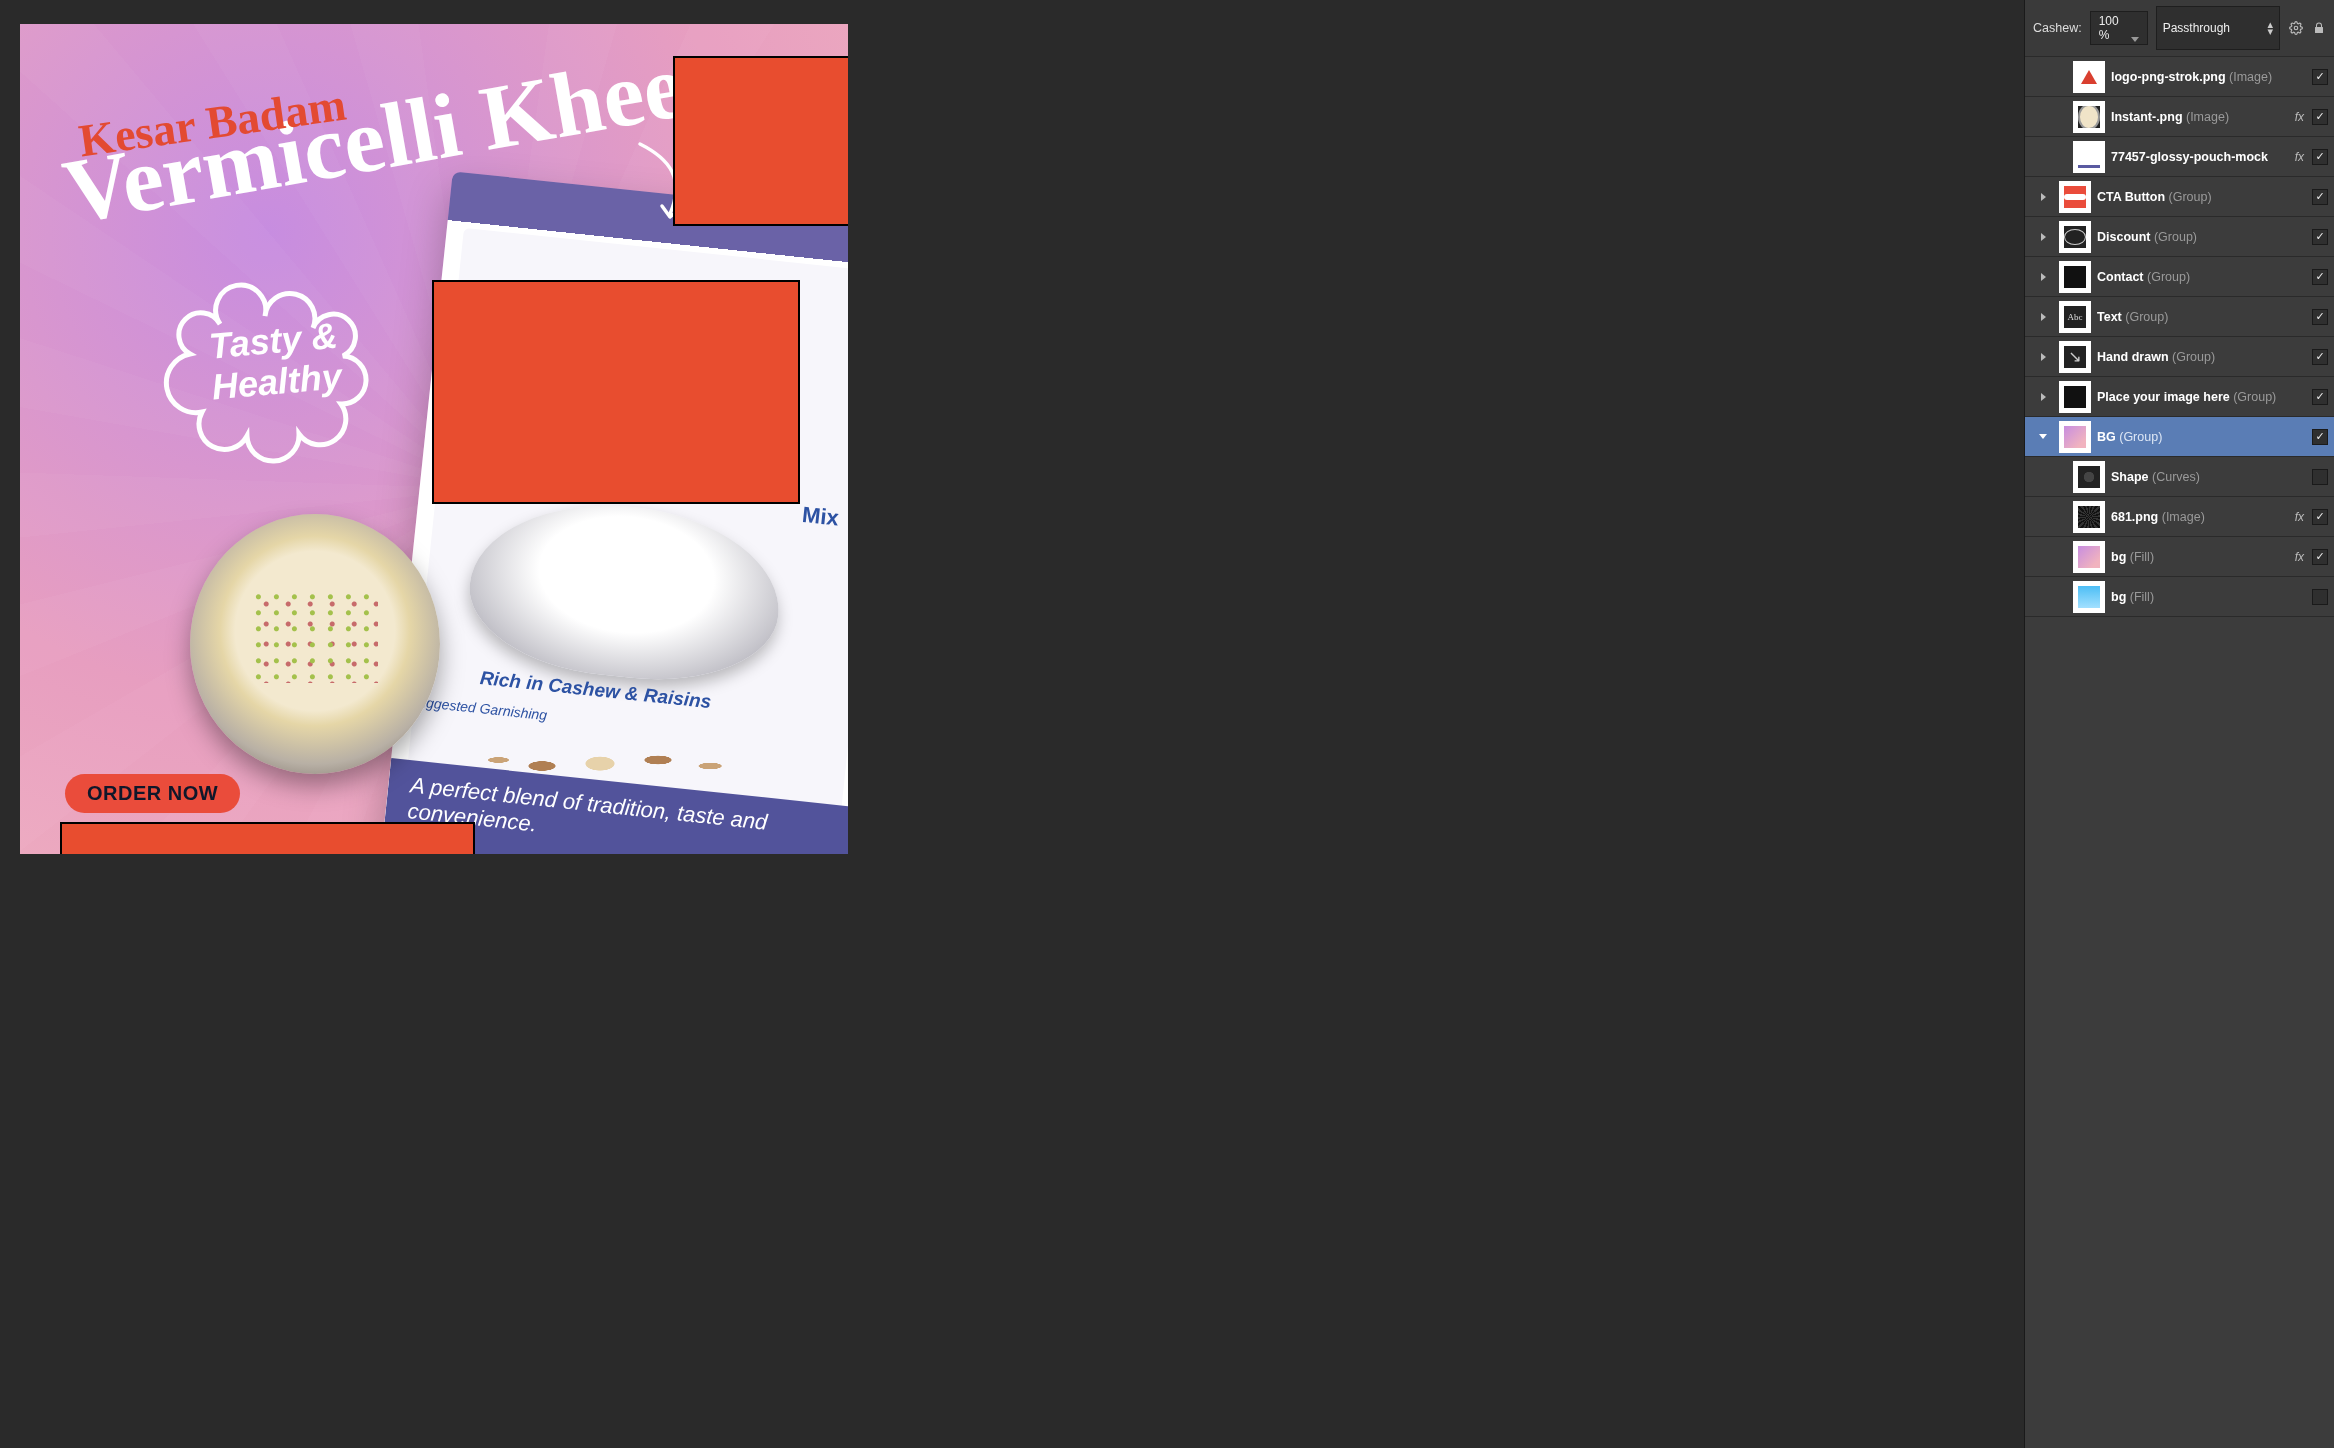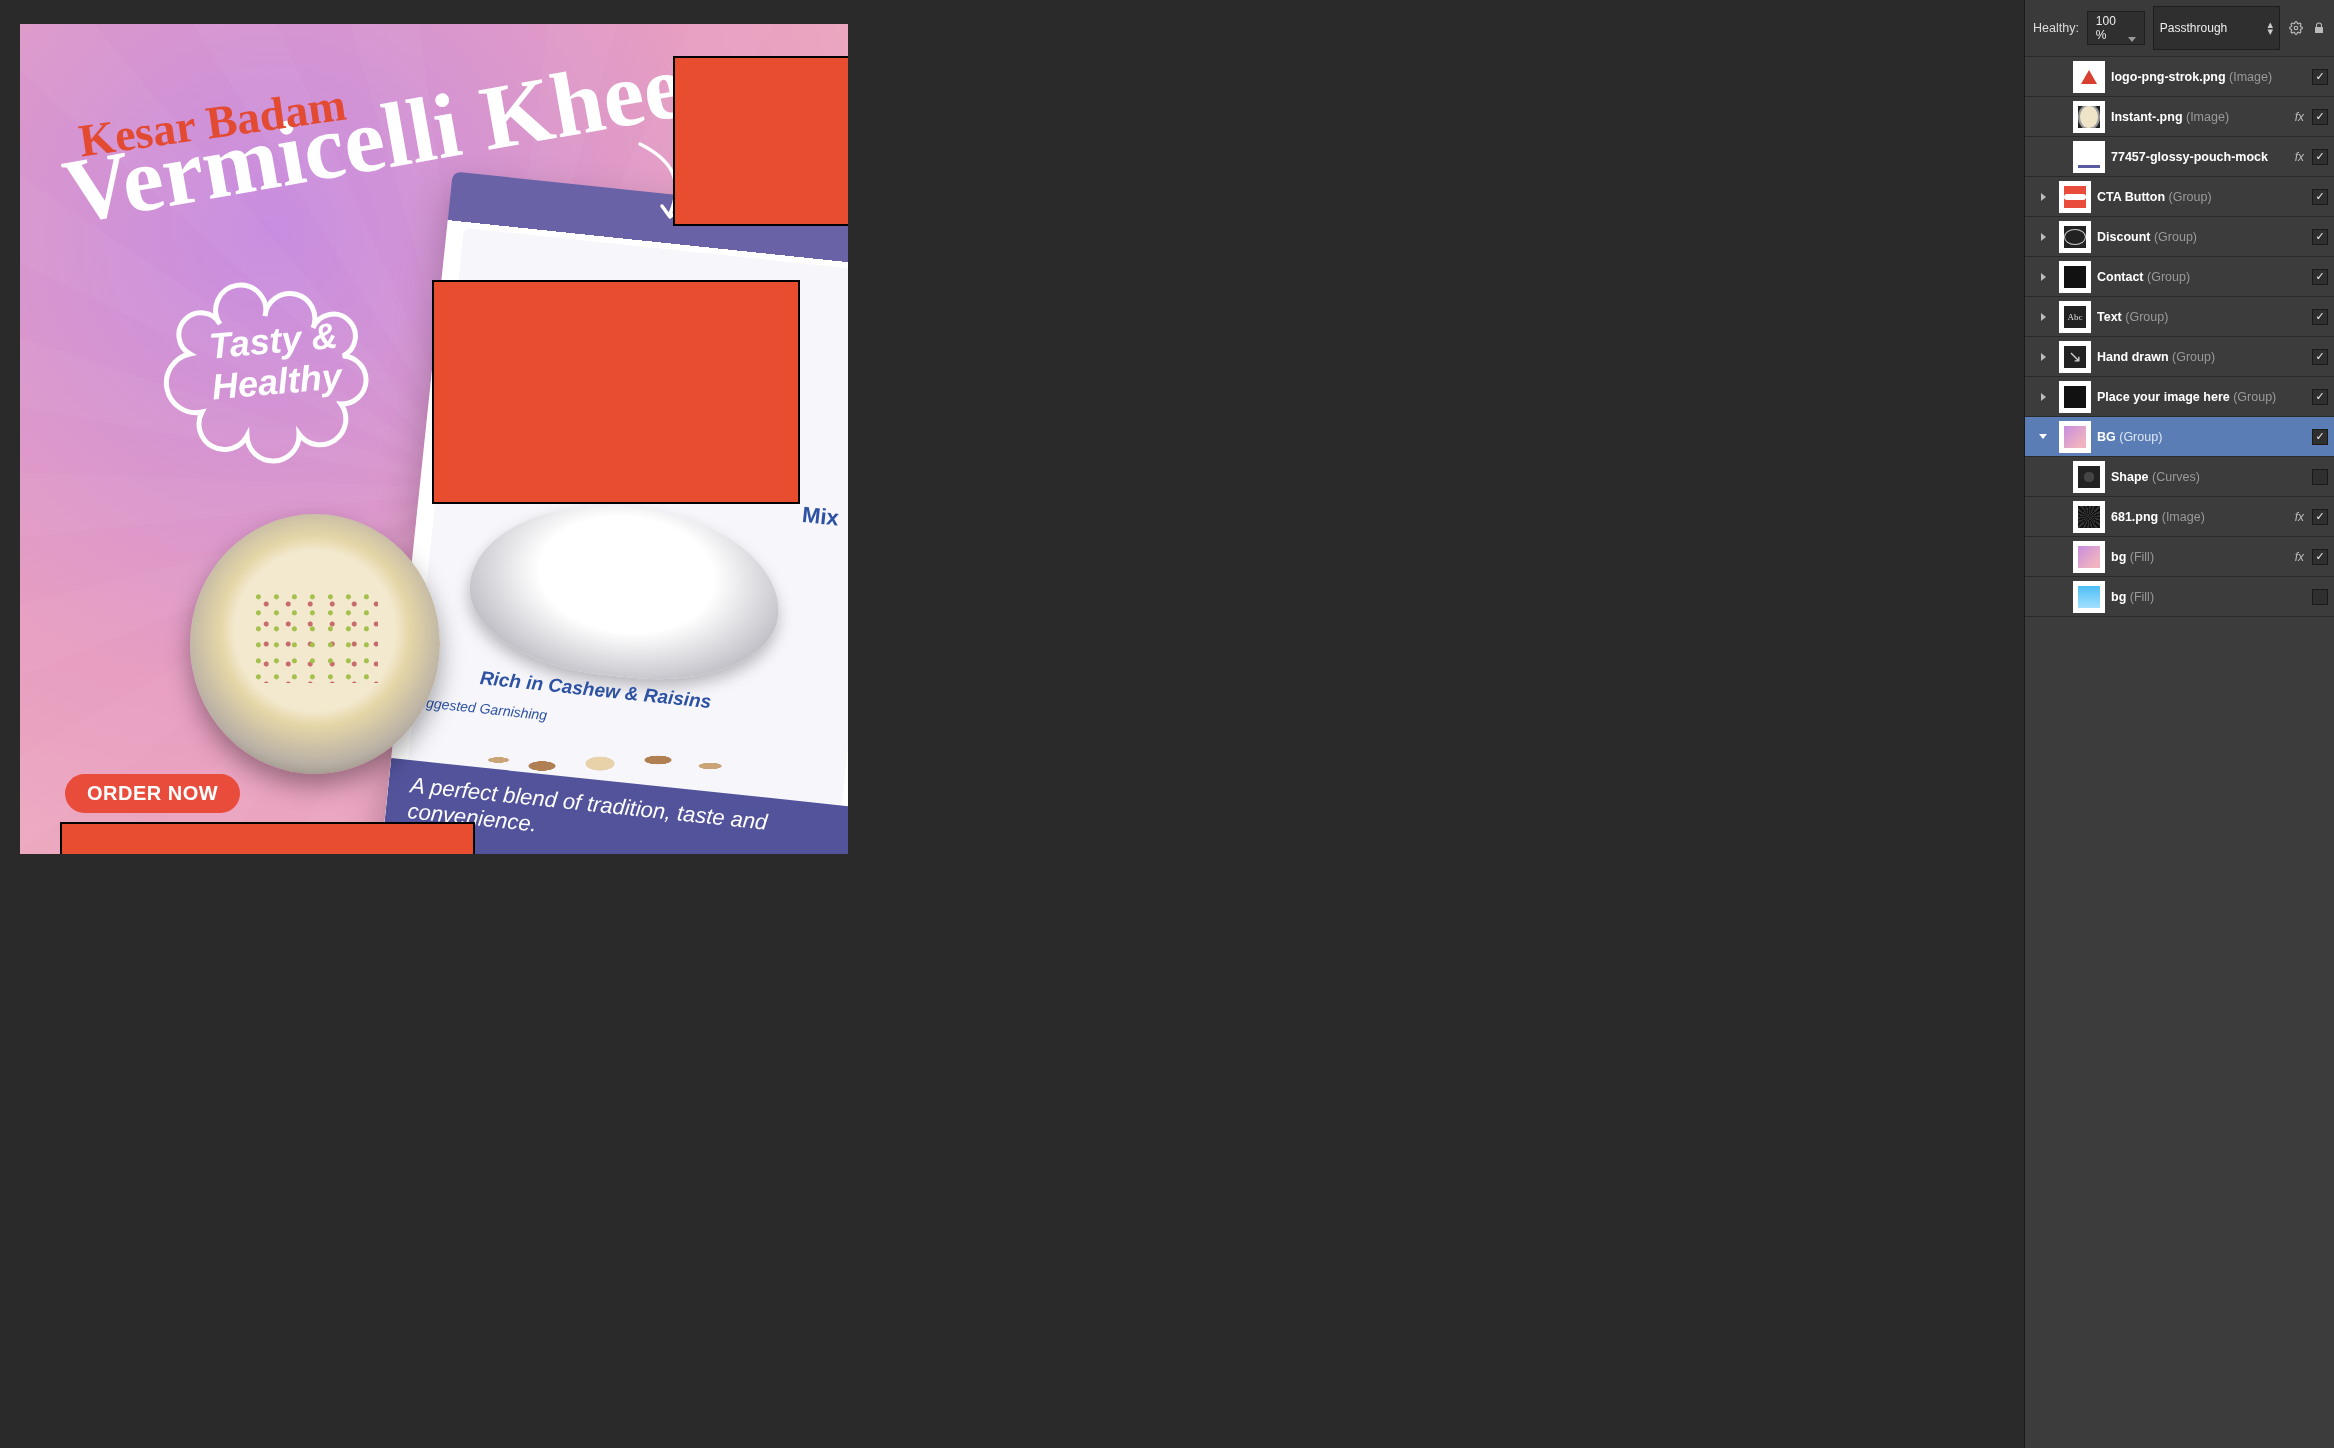--- a/index.html
+++ b/index.html
@@ -208,21 +208,21 @@
   }
 
   
   .cta {
     position: absolute;
     left: 45px;
     top: 750px;
     padding: 8px 22px;
     background: #ea4c3b;
     border-radius: 22px;
-    color: #ffffff;
+    color: #0f172a;
     font-weight: 800;
     font-size: 20px;
     letter-spacing: 0.5px;
   }
 
   
   .redact {
     position: absolute;
     background: #e84d2f;
     border: 2px solid #000;
@@ -412,21 +412,21 @@
     <div class="cta">ORDER NOW</div>
 
     <div class="redact" style="left:653px;top:32px;width:193px;height:170px"></div>
     <div class="redact" style="left:412px;top:256px;width:368px;height:224px"></div>
     <div class="redact" style="left:40px;top:798px;width:415px;height:38px"></div>
   </div>
 </div>
 
 <div class="panel">
   <div class="panel-header">
-    <span class="lbl">Healthy:</span>
+    <span class="lbl">Cashew:</span>
     <div class="opacity-field">
       <span>100 %</span>
       <span class="tri downg"></span>
     </div>
     <div class="blend-select">
       <span>Passthrough</span>
       <span class="updown">
           <span>▴</span>
           <span>▾</span>
         </span>

